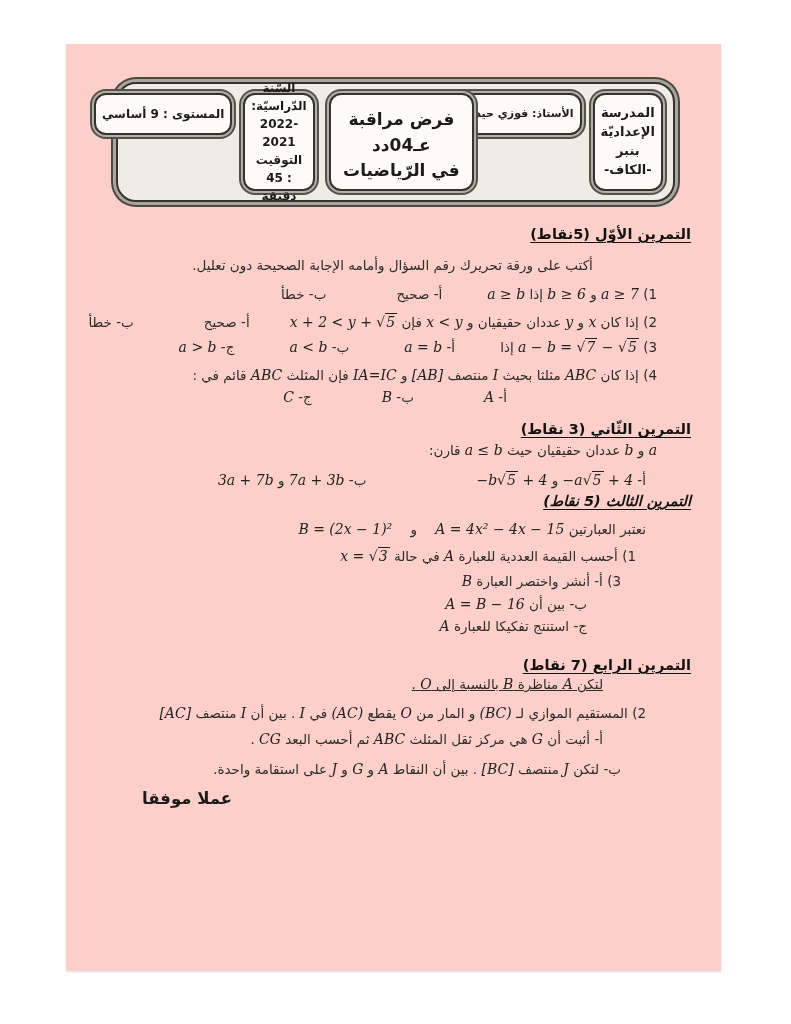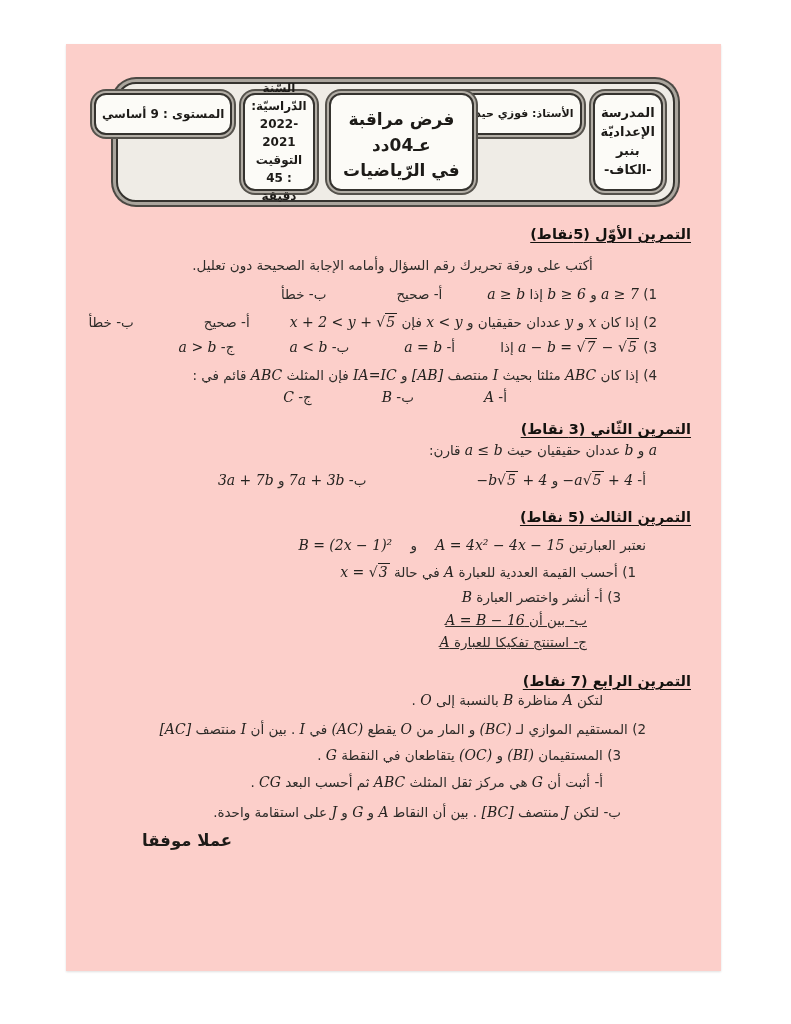--- a/index.html
+++ b/index.html
@@ -55,22 +55,22 @@
     white-space:nowrap;
   }
   .math .sqrt{white-space:nowrap;font-style:normal;}
   .math .rad{border-top:1.4px solid #24221f;padding:0 2px 0 1px;font-style:italic;}
   
   .i0{margin-right:2px;text-align:center;}  .i1{margin-right:34px;} .i2{margin-right:45px;}
   .i3{margin-right:70px;} .i4{margin-right:88px;} .i5{margin-right:104px;}
   .i6{margin-right:55px;}
   
   .mtA{margin-top:22px;} .mtB{margin-top:12px;} .mtC{margin-top:10px;}
-  .mtD{margin-top:6px;}  .mtE{margin-top:2px;}  .mtF{margin-top:16px;}
-  .mtG{margin-top:18px;} .mtH{margin-top:0px;}  .mtI{margin-top:3px;text-decoration:underline;}
+  .mtD{margin-top:6px;}  .mtE{margin-top:2px;}  .mtF{font-style:italic;}
+  .mtG{margin-top:18px;} .mtH{margin-top:0px;text-decoration:underline;}  .mtI{margin-top:3px;}
   .mtJ{margin-top:7px;}  .mtK{margin-top:9px;}
   .footer{
     margin-top:7px;text-align:left;padding-left:46px;
     font-weight:bold;font-size:16.5px;color:#1d1b18;
   }
 </style>
 </head>
 <body>
 
 <div class="page">
@@ -132,21 +132,20 @@
       <div class="line i6 mtJ"><span class="ar">1) أحسب القيمة العددية للعبارة </span><span class="math" dir="ltr">A</span><span class="ar"> في حالة </span><span class="math" dir="ltr">x = <span class="sqrt">√<span class="rad">3</span></span></span></div>
       <div class="line i3 mtD"><span class="ar">3) أ- أنشر واختصر العبارة </span><span class="math" dir="ltr">B</span></div>
       <div class="line i5 mtI"><span class="ar">ب- بين أن </span><span class="math" dir="ltr">A = B − 16</span></div>
       <div class="line i5 mtI"><span class="ar">ج- استنتج تفكيكا للعبارة </span><span class="math" dir="ltr">A</span></div>
     </section>
 
     <section class="ex">
       <h3 class="ex-title mtG">التمرين الرابع (7 نقاط)</h3>
       <div class="line i4 mtH"><span class="ar">لتكن </span><span class="math" dir="ltr">A</span><span class="ar"> مناظرة </span><span class="math" dir="ltr">B</span><span class="ar"> بالنسبة إلى </span><span class="math" dir="ltr">O</span><span class="ar"> .</span></div>
       <div class="line i2 mtK"><span class="ar">2) المستقيم الموازي لـ </span><span class="math" dir="ltr">(BC)</span><span class="ar"> و المار من </span><span class="math" dir="ltr">O</span><span class="ar"> يقطع </span><span class="math" dir="ltr">(AC)</span><span class="ar"> في </span><span class="math" dir="ltr">I</span><span class="ar"> . بين أن </span><span class="math" dir="ltr">I</span><span class="ar"> منتصف </span><span class="math" dir="ltr">[AC]</span></div>
-      <div class="line i3 mtJ"><span class="ar">3) المستقيمان </span><span class="math" dir="ltr">(BI)</span><span class="ar"> و </span><span class="math" dir="ltr">(OC)</span><span class="ar"> يتقاطعان في النقطة </span><span class="math" dir="ltr">G</span><span class="ar"> .</span></div>
       <div class="line i4 mtJ"><span class="ar">أ- أثبت أن </span><span class="math" dir="ltr">G</span><span class="ar"> هي مركز ثقل المثلث </span><span class="math" dir="ltr">ABC</span><span class="ar"> ثم أحسب البعد </span><span class="math" dir="ltr">CG</span><span class="ar"> .</span></div>
       <div class="line i3 mtC"><span class="ar">ب- لتكن </span><span class="math" dir="ltr">J</span><span class="ar"> منتصف </span><span class="math" dir="ltr">[BC]</span><span class="ar"> . بين أن النقاط </span><span class="math" dir="ltr">A</span><span class="ar"> و </span><span class="math" dir="ltr">G</span><span class="ar"> و </span><span class="math" dir="ltr">J</span><span class="ar"> على استقامة واحدة.</span></div>
     </section>
 
     <div class="footer">عملا موفقا</div>
 
   </div>
 </div>
 
 </body></html>

